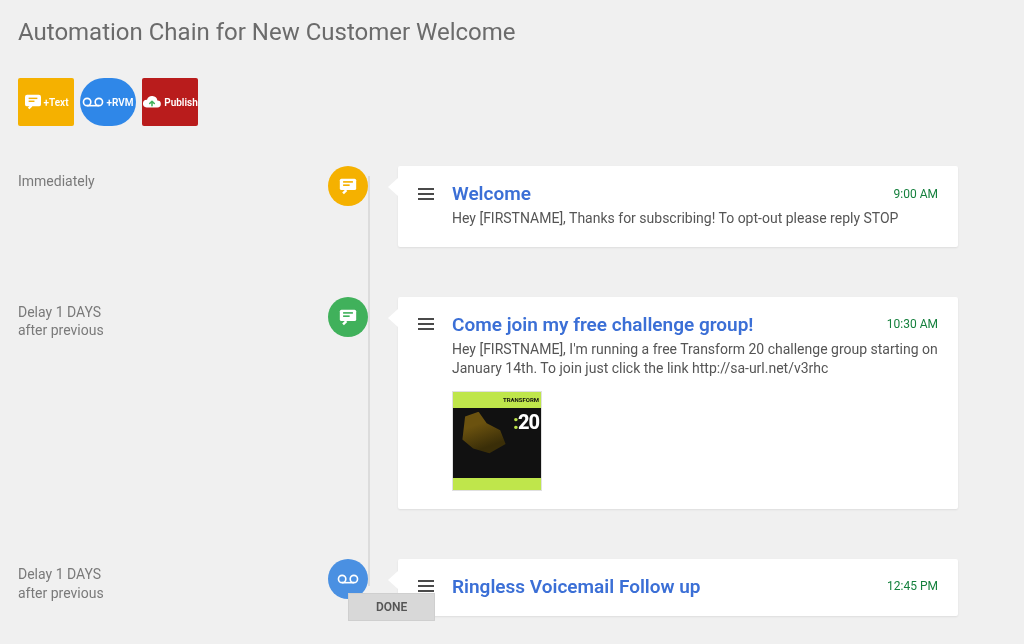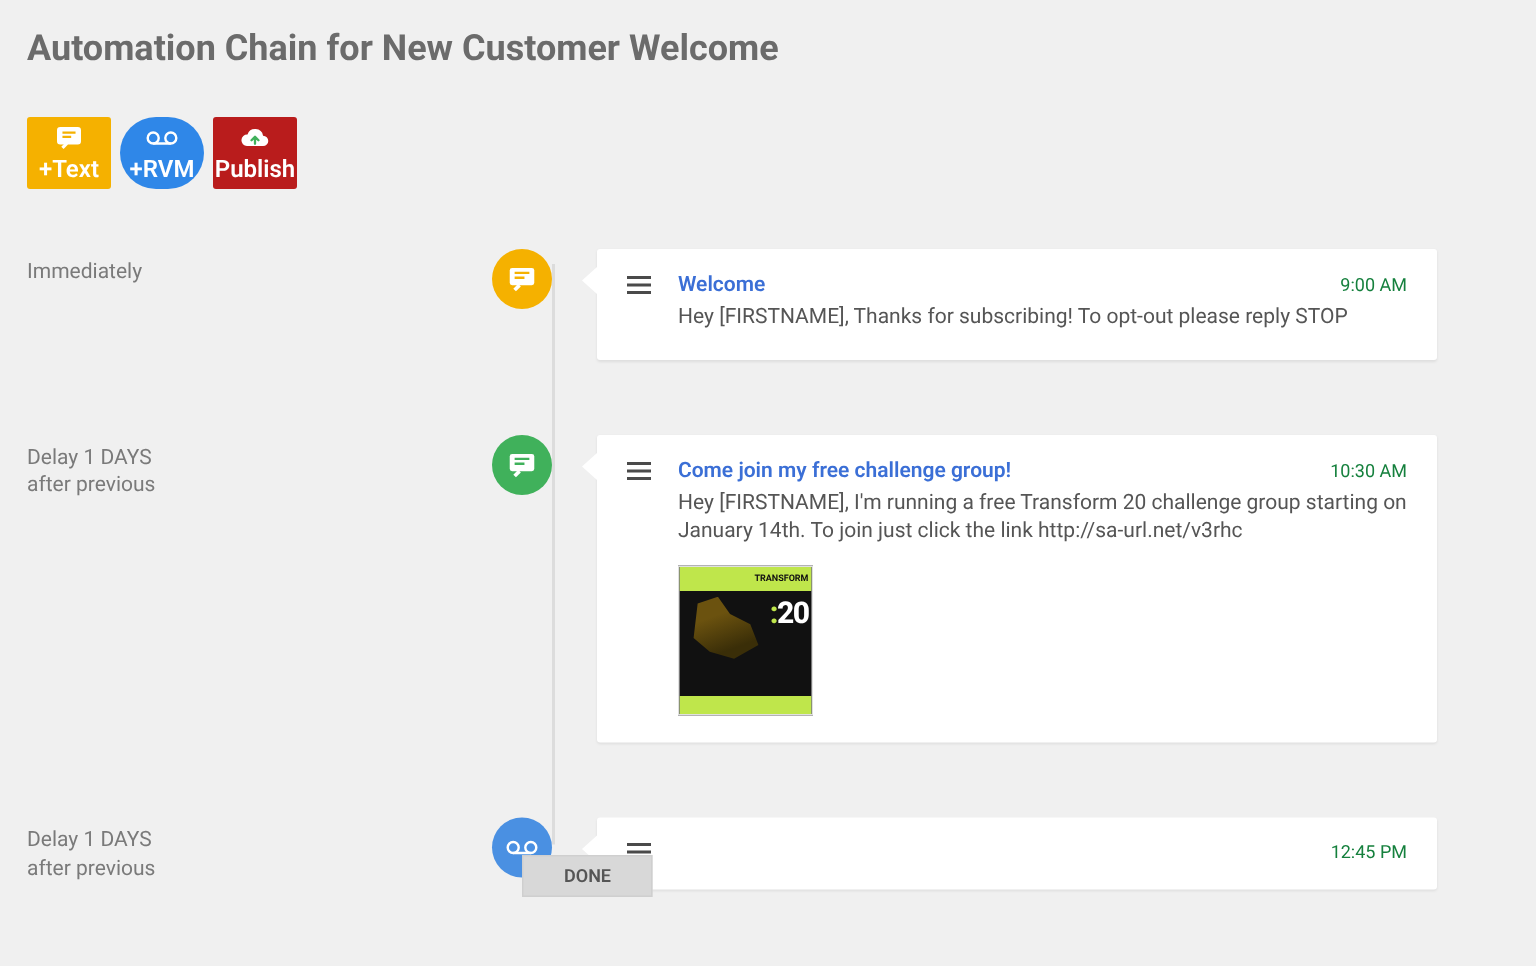--- a/index.html
+++ b/index.html
@@ -8,39 +8,39 @@
       background: #f0f0f0;
       width: 1024px;
       height: 644px;
       padding: 18px;
       color: #555;
       font-size: 14px;
     }
 
     .page-title {
       font-size: 24px;
-      font-weight: 700;
+      font-weight: 400;
       color: #6b6b6b;
       margin-bottom: 32px;
     }
 
     .toolbar {
       display: flex;
       gap: 6px;
       margin-bottom: 40px;
     }
     .toolbar-btn {
       display: flex;
-      flex-direction: column;
+      flex-direction: row;
       align-items: center;
       justify-content: center;
       width: 56px;
       height: 48px;
       color: #fff;
-      font-size: 16px;
+      font-size: 10px;
       font-weight: 600;
       border-radius: 2px;
       cursor: pointer;
       gap: 2px;
     }
     .toolbar-btn .icon-slot { height: 18px; display:flex; align-items:center; justify-content:center; }
     .btn-yellow { background:#f5b100; }
     .btn-blue   { background:#2f87e8;border-radius:24px; }
     .btn-green  { background:#b91c1c; }
 
@@ -106,21 +106,21 @@
       width:0;height:0;
       border-top:9px solid transparent;
       border-bottom:9px solid transparent;
       border-right:10px solid #fff;
     }
 
     .card-row1 { display:flex; align-items:center; gap:18px; }
     .drag-icon { display:flex; flex-direction:column; gap:3px; cursor:grab; flex:none;}
     .drag-icon span { width:16px; height:2px; background:#4a4a4a; display:block; }
 
-    .card-title { color:#3b6fd6; font-weight:600; font-size:14px; cursor:pointer; }
+    .card-title { color:#3b6fd6; font-weight:600; font-size:19px; cursor:pointer; }
     .card-time  { margin-left:auto; color:#15803d; font-size:12px; }
     .card-body  { margin-left:34px; margin-top:4px; color:#555; line-height:1.4; font-size:14px;}
 
     .attach-img {
       margin-left:34px;
       margin-top:12px;
       width:90px; height:100px;
       position:relative;
       border:1px solid #e0e0e0;
       overflow:hidden;
@@ -283,19 +283,20 @@
         </svg>
       </span>
     </div>
     <div class="card">
       <div class="card-row1">
         <div class="drag-icon">
             <span></span>
             <span></span>
             <span></span>
           </div>
+        <a class="card-title">Ringless Voicemail Follow up</a>
         <div class="card-time">12:45 PM</div>
       </div>
     </div>
   </div>
 
   <div class="done-box">DONE</div>
 </div>
 
 </body></html>

